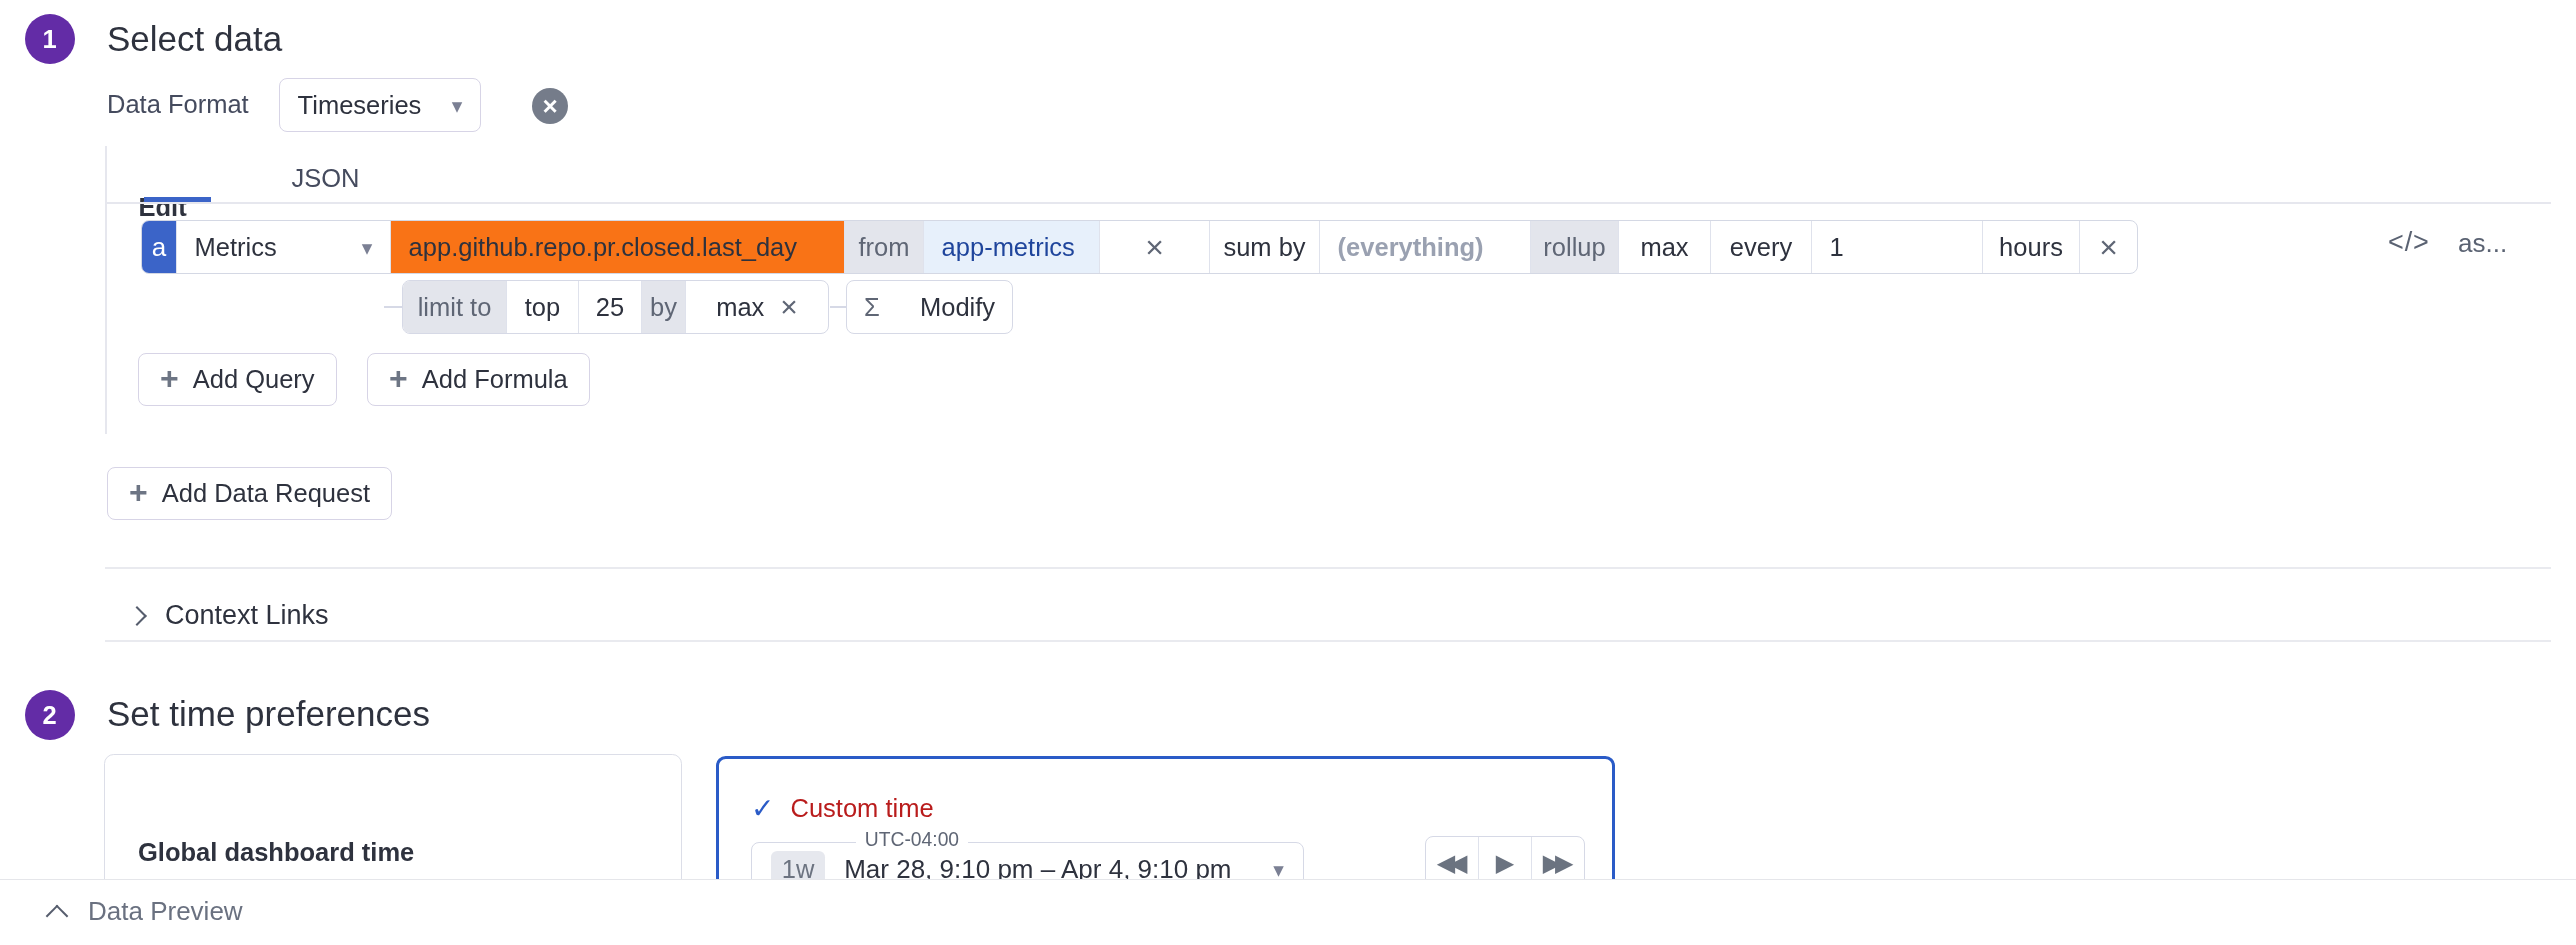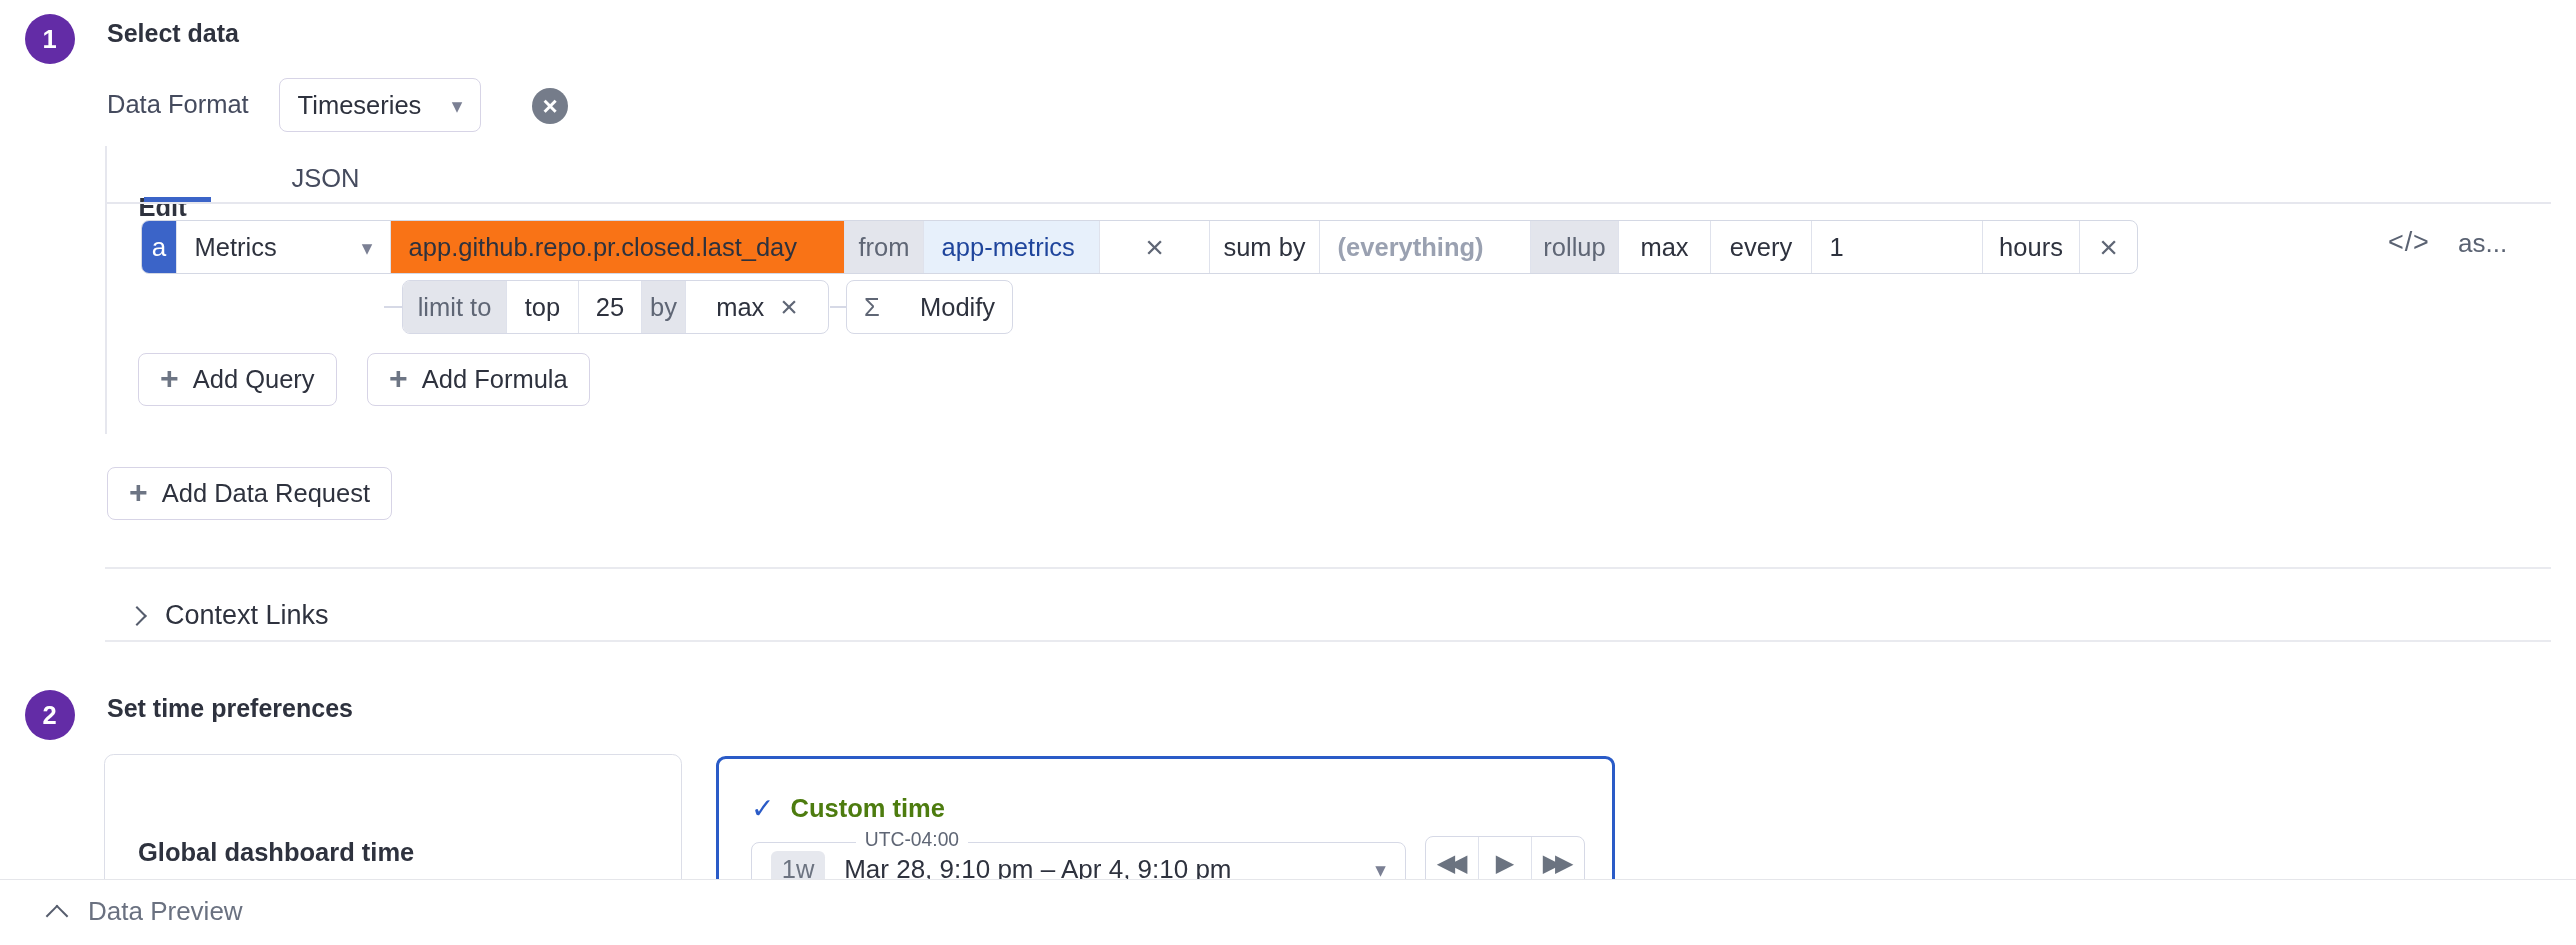--- a/index.html
+++ b/index.html
@@ -4,21 +4,21 @@
 <style>
   * { margin:0; padding:0; box-sizing:border-box; }
   html,body { width:2576px; height:945px; background:#ffffff; overflow:hidden;
     font-family:"Liberation Sans","DejaVu Sans",sans-serif; color:#2e323e; }
   .stage { position:relative; width:2576px; height:945px; background:#fff; }
 
   
   .step-circle { position:absolute; width:50px; height:50px; border-radius:50%;
     background:#632ca6; color:#fff; font-size:25.5px; font-weight:700;
     display:flex; align-items:center; justify-content:center; }
-  .h1 { position:absolute; font-size:25px; font-weight:700; color:#2e323e; }
+  .h1 { position:absolute; font-size:35px; font-weight:400; color:#2e323e; }
 
   
   .df-label { position:absolute; left:107px; top:90px; font-size:25.5px; color:#454b5e; }
   .df-select { position:absolute; left:279px; top:78px; width:202px; height:54px;
     border:1.8px solid #d7d4e6; border-radius:8px; background:#fff;
     display:flex; align-items:center; justify-content:space-between; padding:0 17.6px; cursor:pointer; }
   .df-select .val { font-size:25.5px; color:#2e323e; }
   .caret { font-size:21px; color:#7b8094; line-height:1; }
   .clear-circle { position:absolute; left:532px; top:88px; width:36px; height:36px;
     border-radius:50%; background:#757c8a; color:#fff; display:flex; align-items:center;
@@ -101,22 +101,22 @@
   .card.custom { left:716px; top:756px; width:899px; height:137px; border:3.5px solid #2a5bc7; cursor:pointer; }
   .card-title { font-size:25.5px; font-weight:700; color:#2e323e; }
   .g-title { position:absolute; left:33px; top:45px;margin-top:38px; }
   .g-range { position:absolute; left:33px; top:88px; display:flex; align-items:center; gap:12.3px; }
   .range-badge { background:#e6e8ee; color:#6c7380; border-radius:6.2px; font-size:25.5px;
     padding:3.5px 10.5px; }
   .range-text { font-size:26px; color:#2e323e; white-space:nowrap; }
 
   .c-titlerow { position:absolute; left:32px; top:33px; display:flex; align-items:center; gap:16px; }
   .check { color:#2a5bc7; font-size:28px; font-weight:700; }
-  .c-title { font-size:25.5px; font-weight:700; color:#4d7c0f; }
-  .time-select { position:absolute; left:32px; top:83px; width:655px; height:54px;
+  .c-title { font-size:25.5px; font-weight:400; color:#b91c1c; }
+  .time-select { position:absolute; left:32px; top:83px; width:553px; height:54px;
     border:1.8px solid #d6d9e6; border-radius:8px; background:#fff; display:flex;
     align-items:center; gap:19.3px; padding:0 19.3px; cursor:pointer; }
   .tz-label { position:absolute; left:104px; top:-14px; background:#fff; padding:0 8.8px;
     font-size:19.3px; color:#5f6675; }
   .time-select .caret { margin-left:auto; }
   .playback { position:absolute; left:706px; top:77px; width:160px; height:54px;
     border:1.8px solid #d6d9e6; border-radius:8px; background:#fff; display:flex; overflow:hidden; }
   .pb-btn { flex:1; display:flex; align-items:center; justify-content:center;
     border-right:1.8px solid #dfe2ec; color:#6b7380; font-size:24px; cursor:pointer; }
   .pb-btn:last-child { border-right:none; }

